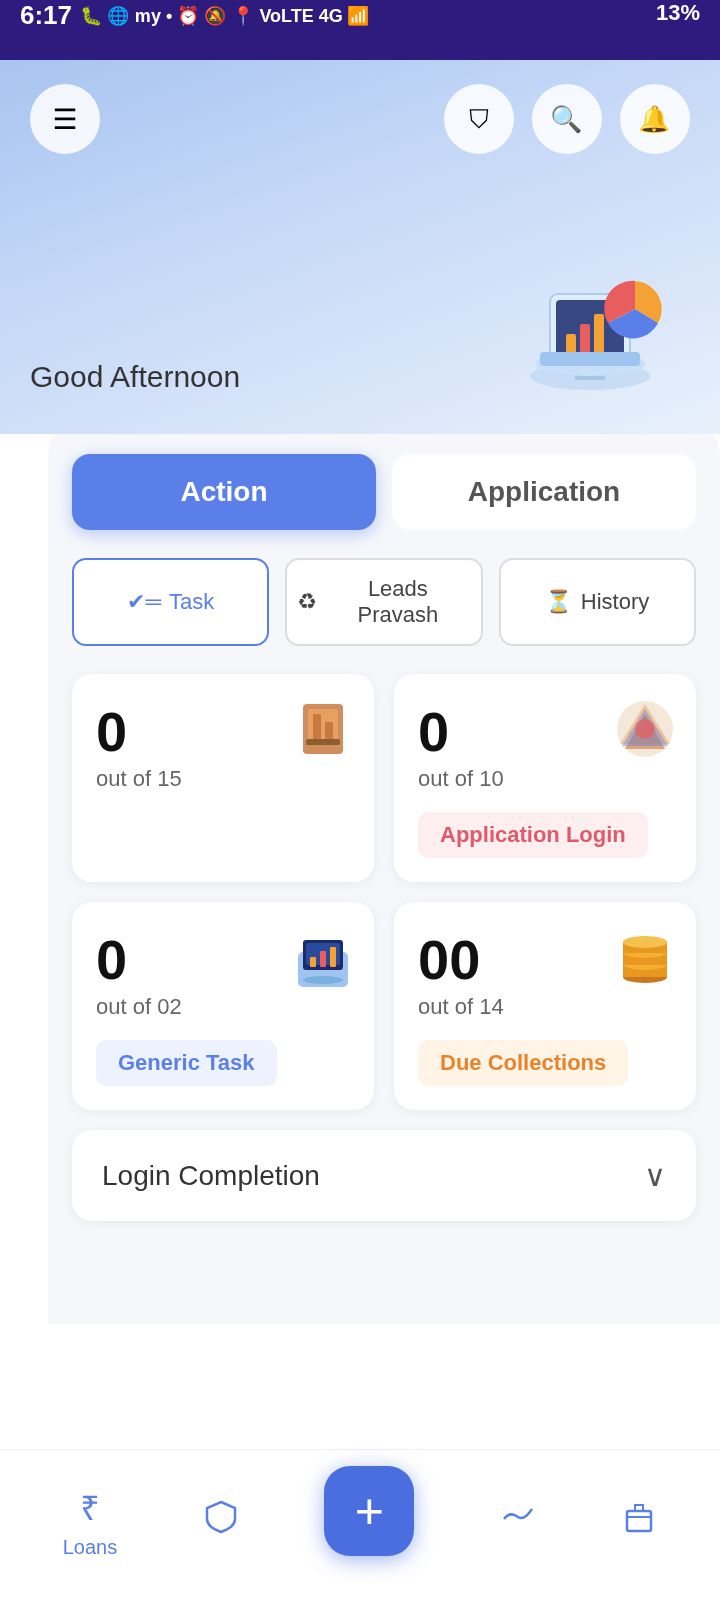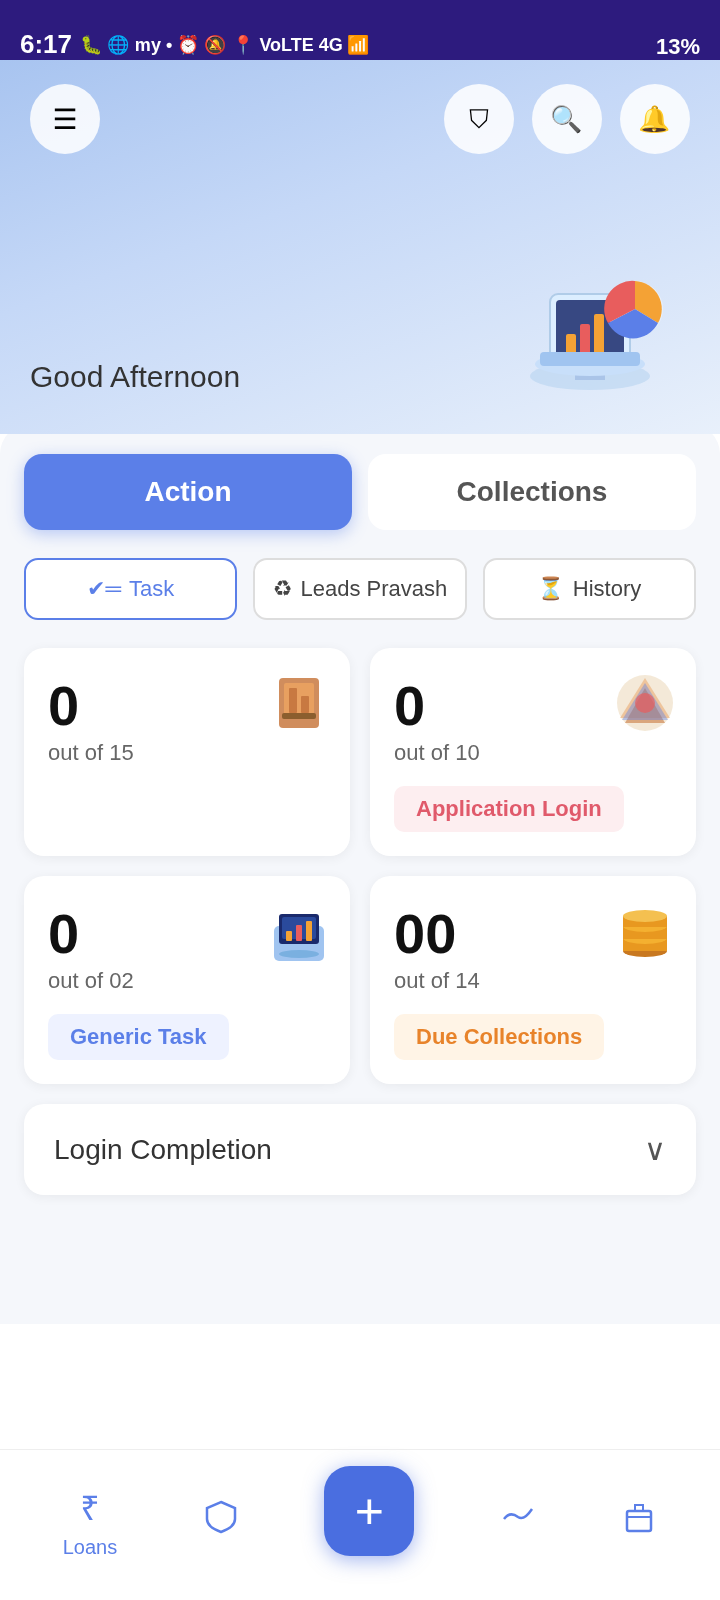--- a/index.html
+++ b/index.html
@@ -11,21 +11,21 @@
       background: #fff;
       overflow-x: hidden;
     }
 
     
     .status-bar {
       background: #2d1b7e;
       color: white;
       height: 60px;
       display: flex;
-      align-items: flex-end;
+      align-items: flex-start;
       justify-content: space-between;
       padding: 0 20px;
       font-size: 26px;
       font-weight: 600;
     }
     .status-bar-left { display: flex; align-items: center; gap: 8px; }
 
     
     .header {
       background: linear-gradient(160deg, #a8c4f0 0%, #c5d8f7 40%, #e8f0fb 100%);
@@ -81,20 +81,21 @@
       height: 180px;
     }
 
     
     .main-content {
       background: #f5f7fb;
       min-height: 900px;
       border-radius: 30px 30px 0 0;
       margin-top: -10px;
       padding: 30px 24px 100px 24px;
+      margin-left: 48px;
     }
 
     
     .tab-container {
       display: flex;
       gap: 16px;
       margin-bottom: 28px;
     }
     .tab-btn {
       flex: 1;
@@ -313,21 +314,21 @@
         <rect x="50" y="138" width="100" height="14" rx="4" fill="#a0c4f0"></rect>
       </svg>
     </div>
   </div>
 </div>
 
 <div class="main-content">
 
   <div class="tab-container">
     <button class="tab-btn active">Action</button>
-    <button class="tab-btn inactive">Collections</button>
+    <button class="tab-btn inactive">Application</button>
   </div>
 
   <div class="sub-tab-container">
     <button class="sub-tab active">
       <span>✔═</span>
       <span>Task</span>
     </button>
     <button class="sub-tab">
       <span>♻</span>
       <span>Leads Pravash</span>

